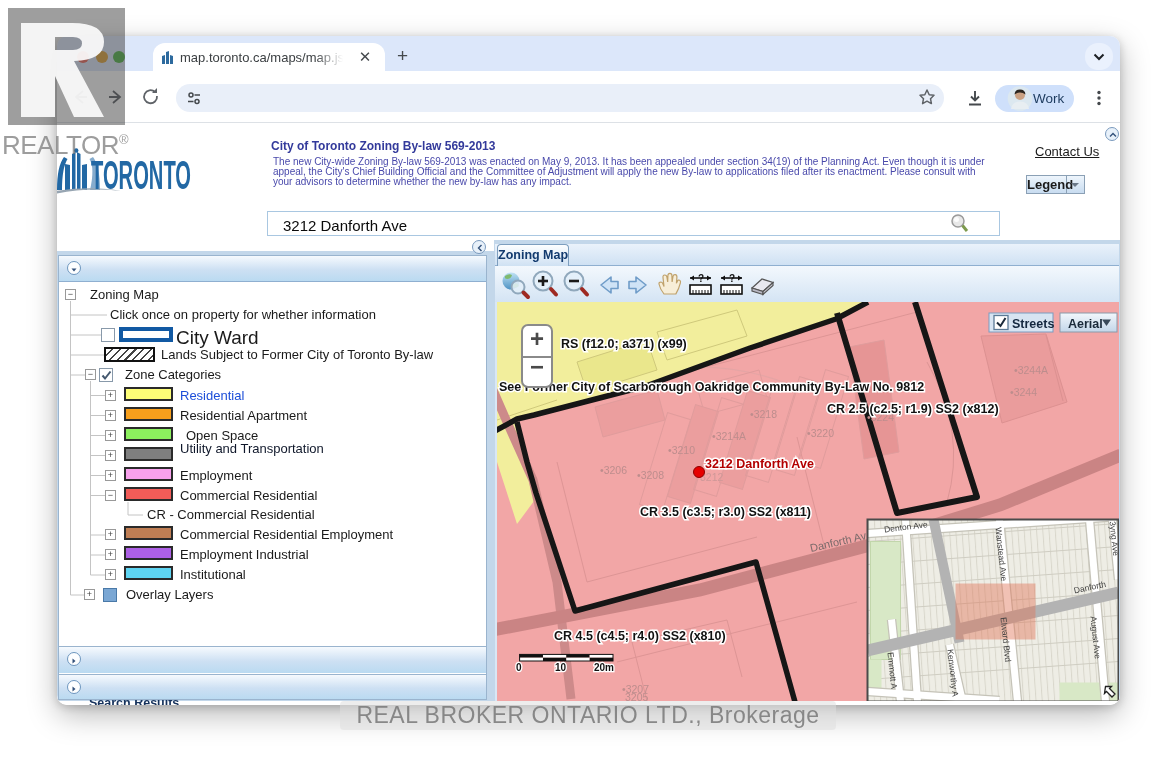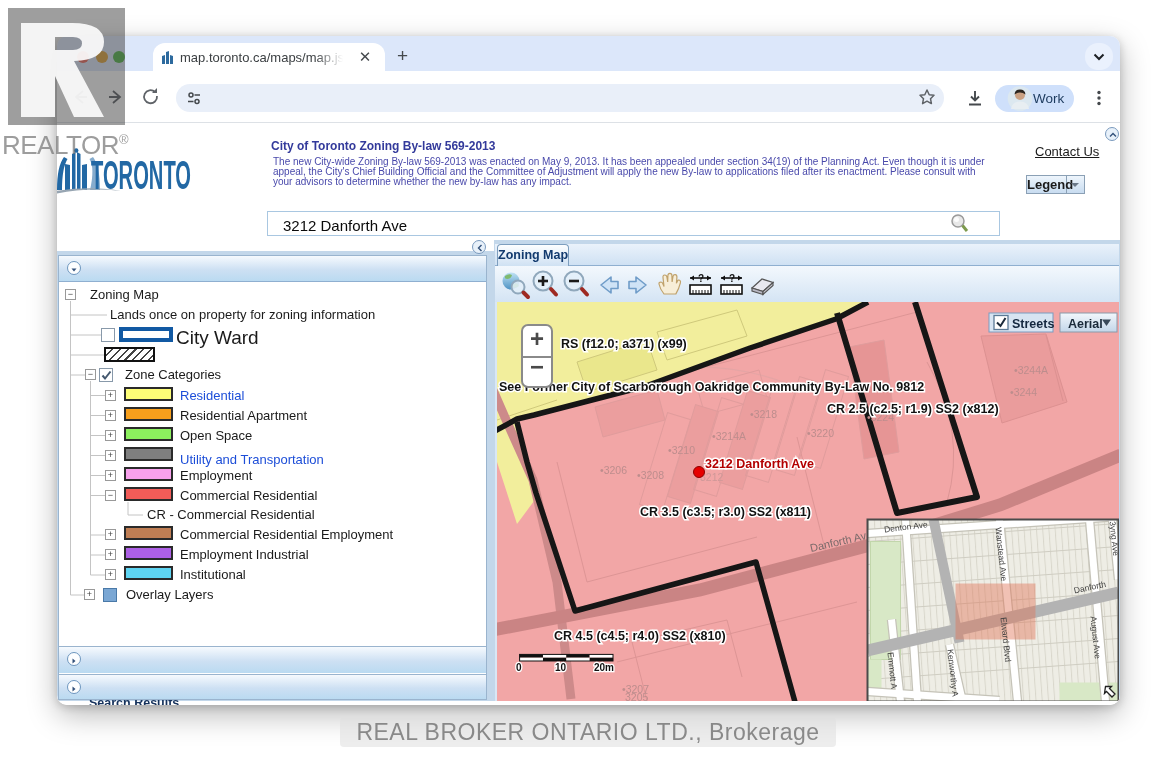--- a/index.html
+++ b/index.html
@@ -88,21 +88,21 @@
   border:2px solid #8a8a8a; border-radius:7px; }
 #zoomctl .zline { position:absolute; left:0; top:30px; width:100%; height:2px; background:#8a8a8a; }
 #zoomctl .zp { position:absolute; width:100%; text-align:center; font-size:24px; font-weight:bold; color:#4a4a4a; }
 #realtor { position:absolute; left:8px; top:8px; width:117px; height:117px;
   background:rgba(62,62,62,0.5); z-index:50; }
 #realtortxt { position:absolute; left:2px; top:130px; z-index:50; font-size:26px;
   color:rgba(110,110,110,0.68); letter-spacing:-0.5px; }
 #realtortxt sup { font-size:13px; }
 #brokermark { position:absolute; left:340px; top:701px; width:496px; height:29px; z-index:50;
   background:rgba(222,222,222,0.55); border-radius:4px; text-align:center;
-  font-size:23px; line-height:29px; color:rgba(120,120,120,0.85); letter-spacing:0.5px;margin-top:17px; }
+  font-size:23px; line-height:29px; color:rgba(120,120,120,0.85); letter-spacing:0.5px; }
 </style>
 </head>
 <body>
 <div id="win">
 
   <div id="tabstrip">
     <div class="tl" style="left:20px; background:#ee6a5f;"></div>
     <div class="tl" style="left:39px; background:#e1a43c;"></div>
     <div class="tl" style="left:56px; background:#54b64c;"></div>
     <div id="tab"></div>
@@ -224,42 +224,43 @@
             <line x1="31.5" y1="193.5" x2="46" y2="193.5" stroke="#c4c4c4" stroke-width="1"></line>
             <line x1="31.5" y1="213.5" x2="46" y2="213.5" stroke="#c4c4c4" stroke-width="1"></line>
             <line x1="31.5" y1="253" x2="46" y2="253" stroke="#c4c4c4" stroke-width="1"></line>
             <line x1="31.5" y1="273" x2="46" y2="273" stroke="#c4c4c4" stroke-width="1"></line>
             <line x1="31.5" y1="293" x2="46" y2="293" stroke="#c4c4c4" stroke-width="1"></line>
             <line x1="69" y1="220" x2="69" y2="233" stroke="#c4c4c4" stroke-width="1"></line>
             <line x1="69" y1="233" x2="84" y2="233" stroke="#c4c4c4" stroke-width="1"></line>
           </svg>
       <div class="exp" style="left:6px; top:7px;">−</div>
       <div class="trow" style="left:31px; top:5px; font-size:13px; color:#1a1a1a;">Zoning Map</div>
-      <div class="trow" style="left:51px; top:25px; font-size:13px; color:#1a1a1a;">Lands once on property for zoning information</div>
+      <div class="trow" style="left:51px; top:25px; font-size:13px; color:#1a1a1a;">Click once on property for whether information</div>
       <div class="cb" style="left:42px; top:46px;"></div>
       <div style="position:absolute; left:60px; top:45px; width:54px; height:15px; border:4px solid #1159a3; background:#fff;"></div>
       <div class="trow" style="left:117px; top:45px; font-size:19px; color:#1a1a1a;">City Ward</div>
       <div style="position:absolute; left:45px; top:65px; width:51px; height:15px; border:2px solid #111; background:repeating-linear-gradient(135deg, #fff 0px, #fff 4px, #444 4px, #444 5.5px);"></div>
+      <div class="trow" style="left:102px; top:65px; font-size:13px; color:#1a1a1a;">Lands Subject to Former City of Toronto By-law</div>
       <div class="exp" style="left:26px; top:87px;">−</div>
       <div class="cb" style="left:40px; top:86px;"><svg width="13" height="13" viewBox="0 0 13 13">
               <path d="M2.5,6.5 L5,9.5 L10.5,2.5" fill="none" stroke="#44586e" stroke-width="2"></path>
             </svg></div>
       <div class="trow" style="left:66px; top:85px; font-size:13px; color:#1a1a1a;">Zone Categories</div>
       <div class="exp" style="left:46px; top:107.5px;">+</div>
       <div class="sw" style="left:65px; top:104.5px; background:#fdfd77;"></div>
       <div class="trow" style="left:121px; top:105.5px; font-size:13px; color:#1d4ed8;">Residential</div>
       <div class="exp" style="left:46px; top:127.5px;">+</div>
       <div class="sw" style="left:65px; top:124.5px; background:#f79f1c;"></div>
       <div class="trow" style="left:121px; top:125.5px; font-size:13px; color:#1a1a1a;">Residential Apartment</div>
       <div class="exp" style="left:46px; top:147.5px;">+</div>
       <div class="sw" style="left:65px; top:144.5px; background:#8cf05e;"></div>
-      <div class="trow" style="left:121px; top:145.5px; font-size:13px; color:#1a1a1a;">Open Space</div>
+      <div class="trow" style="left:127px; top:145.5px; font-size:13px; color:#1a1a1a;">Open Space</div>
       <div class="exp" style="left:46px; top:167.5px;">+</div>
       <div class="sw" style="left:65px; top:164.5px; background:#7f7f7f;"></div>
-      <div class="trow" style="left:121px; top:170px; font-size:13px; color:#1d4ed8;">Utility and Transportation</div>
+      <div class="trow" style="left:121px; top:159px; font-size:13px; color:#0f172a;">Utility and Transportation</div>
       <div class="exp" style="left:46px; top:187.5px;">+</div>
       <div class="sw" style="left:65px; top:184.5px; background:#f8a1ec;"></div>
       <div class="trow" style="left:121px; top:185.5px; font-size:13px; color:#1a1a1a;">Employment</div>
       <div class="exp" style="left:46px; top:207.5px;">−</div>
       <div class="sw" style="left:65px; top:204.5px; background:#f25c58;"></div>
       <div class="trow" style="left:121px; top:205.5px; font-size:13px; color:#1a1a1a;text-align:right;">Commercial Residential</div>
       <div class="exp" style="left:46px; top:247px;">+</div>
       <div class="sw" style="left:65px; top:244px; background:#c07e54;"></div>
       <div class="trow" style="left:121px; top:245px; font-size:13px; color:#1a1a1a;">Commercial Residential Employment</div>
       <div class="exp" style="left:46px; top:267px;">+</div>

